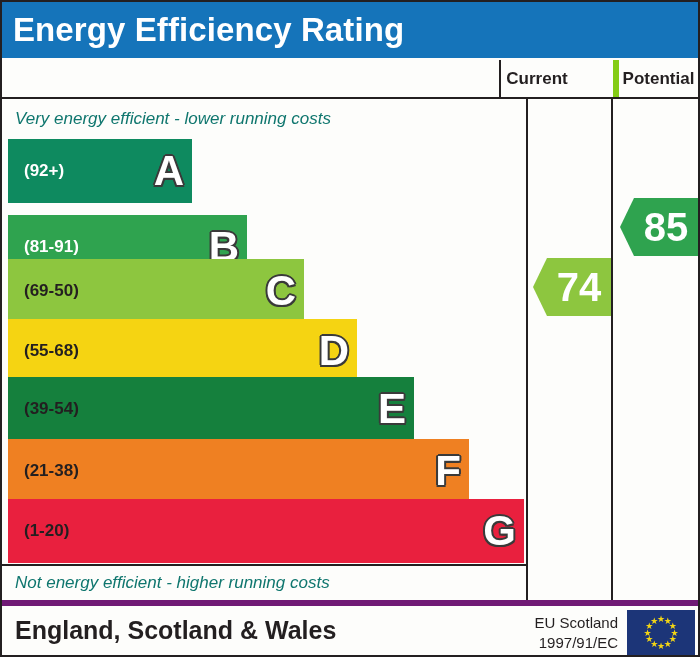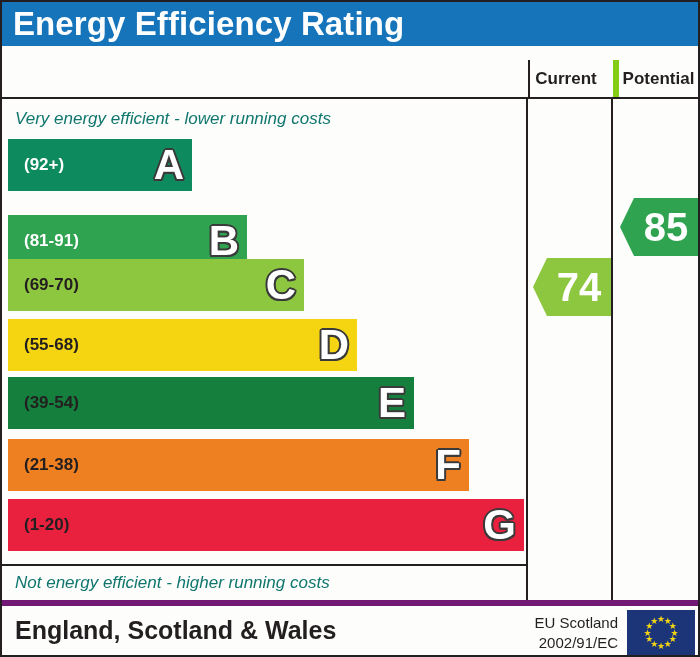--- a/index.html
+++ b/index.html
@@ -29,21 +29,21 @@
     box-sizing: border-box;
     border: 2px solid #231f20;
     pointer-events: none;
   }
 
   
   .title-bar {
     position: absolute;
     left: 2px; top: 2px;
     width: 696px;
-    height: 44px;
+    height: 56px;
     background: #1574ba;
     display: flex;
     align-items: center;
   }
   .title-text {
     color: #ffffff;
     font-size: 33px;
     font-weight: bold;
     letter-spacing: 0.1px;
     padding-left: 11px;
@@ -64,21 +64,21 @@
     top: 0;
     height: 37px;
     display: flex;
     align-items: center;
     justify-content: center;
     font-size: 17px;
     font-weight: bold;
     color: #231f20;
     box-sizing: border-box;
   }
-  .col-head.current   { left: 526px; width: 74px; border-left: 2px solid #231f20; }
+  .col-head.current   { left: 497px; width: 74px; border-left: 2px solid #231f20; }
   .col-head.potential { left: 611px; width: 85px; border-left: 6px solid #84cc16; }
 
   
   .chart-area {
     position: absolute;
     left: 2px; top: 99px;
     width: 696px;
     height: 501px;
     box-sizing: border-box;
   }
@@ -118,21 +118,21 @@
     width: 524px;
     height: 2px;
     background: #231f20;
   }
   .caption-divider.lower { top: 465px; }
 
   
   .band {
     position: absolute;
     left: 6px;
-    height: 52px;
+    height: 64px;
     display: flex;
     align-items: center;
     box-sizing: border-box;
   }
   .band-range {
     font-size: 17px;
     font-weight: bold;
     padding-left: 16px;
     white-space: nowrap;
   }
@@ -244,21 +244,21 @@
     <div id="bands">
         <div class="band" style="top: 40px; width: 184px; background: rgb(14, 138, 95);">
           <span class="band-range" style="color: rgb(255, 255, 255);">(92+)</span>
           <span class="band-letter">A</span>
         </div>
         <div class="band" style="top: 116px; width: 239px; background: rgb(47, 163, 79);">
           <span class="band-range" style="color: rgb(255, 255, 255);">(81-91)</span>
           <span class="band-letter">B</span>
         </div>
         <div class="band" style="top: 160px; width: 296px; background: rgb(141, 198, 63);">
-          <span class="band-range" style="color: rgb(35, 31, 32);">(69-70)</span>
+          <span class="band-range" style="color: rgb(35, 31, 32);">(69-50)</span>
           <span class="band-letter">C</span>
         </div>
         <div class="band" style="top: 220px; width: 349px; background: rgb(245, 212, 18);">
           <span class="band-range" style="color: rgb(35, 31, 32);">(55-68)</span>
           <span class="band-letter">D</span>
         </div>
         <div class="band" style="top: 278px; width: 406px; background: #15803d; text-align: center;">
           <span class="band-range" style="color: rgb(35, 31, 32);">(39-54)</span>
           <span class="band-letter">E</span>
         </div>
@@ -283,21 +283,21 @@
           <span class="badge-value">85</span>
         </div>
       </div>
   </div>
 
   <div class="footer">
     <span class="footer-region">England, Scotland &amp; Wales</span>
     <div class="footer-right">
       <div class="directive">
         <div>EU Scotland</div>
-        <div>2002/91/EC</div>
+        <div>1997/91/EC</div>
       </div>
       <div class="eu-flag" id="eu-flag">
           <span class="star" style="left: 34px; top: 9px;">★</span>
           <span class="star" style="left: 40.75px; top: 10.8087px;">★</span>
           <span class="star" style="left: 45.6913px; top: 15.75px;">★</span>
           <span class="star" style="left: 47.5px; top: 22.5px;">★</span>
           <span class="star" style="left: 45.6913px; top: 29.25px;">★</span>
           <span class="star" style="left: 40.75px; top: 34.1913px;">★</span>
           <span class="star" style="left: 34px; top: 36px;">★</span>
           <span class="star" style="left: 27.25px; top: 34.1913px;">★</span>

